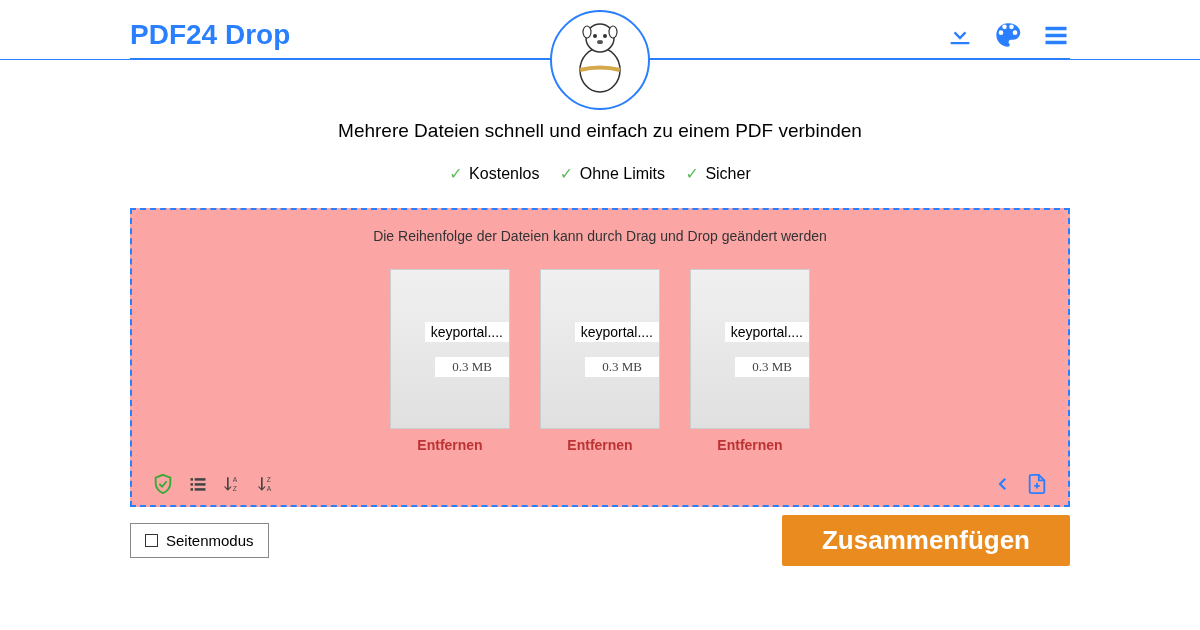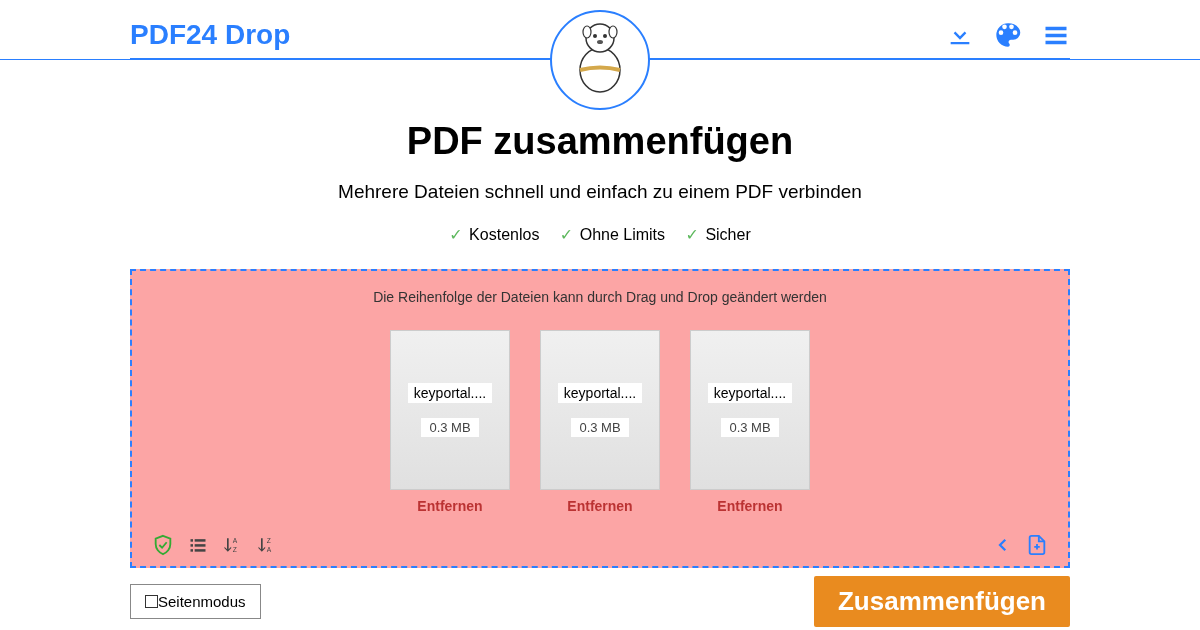--- a/index.html
+++ b/index.html
@@ -17,36 +17,36 @@
 h1 { font-size: 38px; font-weight: bold; margin-bottom: 18px; }
 .subtitle { font-size: 19px; margin-bottom: 22px; }
 .features { font-size: 16px; margin-bottom: 25px; }
 .check { color: #5cb85c; margin-right: 2px; }
 .feat-item { margin: 0 8px; }
 
 .dropzone { border: 2px dashed #2a7fff; background: #fca5a5; padding: 18px 20px 10px; margin: 0 0 8px 0; position: relative; }
 .drop-hint { font-size: 14px; color: #333; margin-bottom: 25px; }
 .files { display: flex; justify-content: center; gap: 30px; margin-bottom: 20px; }
 .file-item { display: flex; flex-direction: column; align-items: center; }
-.file-thumb { width: 120px; height: 160px; background: linear-gradient(#f0f0f0, #e0e0e0); border: 1px solid #ccc; display: flex; flex-direction: column; align-items: center; justify-content: center; gap: 15px; cursor: grab; }
+.file-thumb { width: 120px; height: 160px; background: linear-gradient(#f0f0f0, #e0e0e0); border: 1px solid #ccc; display: flex; flex-direction: column; align-items: flex-end; justify-content: center; gap: 15px; cursor: grab; }
 .file-name { font-size: 14px; background: #fff; padding: 2px 6px; max-width: 100px; overflow: hidden; white-space: nowrap; text-overflow: ellipsis; }
-.file-size { font-size: 13px; color: #444; background: #fff; padding: 2px 8px; }
+.file-size { font-size: 13px; color: #444; background: #fff; padding: 2px 17px; font-family: Liberation Serif, serif; }
 .remove-link { color: #b33; font-size: 14px; margin-top: 8px; cursor: pointer; text-decoration: none; font-weight: bold; }
 
 .dropzone-toolbar { display: flex; justify-content: space-between; align-items: center; margin-top: 15px; }
 .toolbar-left { display: flex; gap: 14px; align-items: center; }
 .toolbar-right { display: flex; gap: 14px; align-items: center; }
 .tb-icon { cursor: pointer; color: #444; }
 .shield { color: #3a3; }
 .blue-icon { color: #2a7fff; }
 
 .bottom-row { display: flex; justify-content: space-between; align-items: center; padding: 0 0; margin-top: 4px; }
-.page-mode { border: 1px solid #888; padding: 8px 14px; display: flex; align-items: center; font-size: 15px; cursor: pointer; }
+.page-mode { border: 1px solid #888; padding: 8px 14px; display: flex; align-items: center; gap: 8px; font-size: 15px; cursor: pointer; }
 .page-mode-box { width: 13px; height: 13px; border: 1.5px solid #333; display: inline-block; }
-.merge-btn { background: #e98b1f; color: #fff; font-size: 26px; font-weight: bold; padding: 10px 24px; border: none; cursor: pointer; border-radius: 2px; }
+.merge-btn { background: #e98b1f; color: #fff; font-size: 26px; font-weight: bold; padding: 10px 40px; border: none; cursor: pointer; border-radius: 2px; }
 
 svg { display: block; }
 </style>
 </head>
 <body>
 
 <div class="header">
   <div class="brand">PDF24 Drop</div>
   <div class="header-icons">
     <span class="header-icon">
@@ -75,21 +75,20 @@
     <circle cx="35" cy="18" r="14" fill="#fff" stroke="#333" stroke-width="1.5"></circle>
     <circle cx="30" cy="16" r="2" fill="#333"></circle>
     <circle cx="40" cy="16" r="2" fill="#333"></circle>
     <ellipse cx="35" cy="22" rx="3" ry="2" fill="#555"></ellipse>
     <ellipse cx="22" cy="12" rx="4" ry="6" fill="#fff" stroke="#333" stroke-width="1.2"></ellipse>
     <ellipse cx="48" cy="12" rx="4" ry="6" fill="#fff" stroke="#333" stroke-width="1.2"></ellipse>
   </svg>
 </div>
 
 <div class="content">
-  <h1>PDF zusammenfügen</h1>
   <div class="subtitle">Mehrere Dateien schnell und einfach zu einem PDF verbinden</div>
   <div class="features">
     <span class="feat-item"><span class="check">✓</span> <span>Kostenlos</span></span>
     <span class="feat-item"><span class="check">✓</span> <span>Ohne Limits</span></span>
     <span class="feat-item"><span class="check">✓</span> <span>Sicher</span></span>
   </div>
 
   <div class="dropzone">
     <div class="drop-hint">Die Reihenfolge der Dateien kann durch Drag und Drop geändert werden</div>
     <div class="files">

